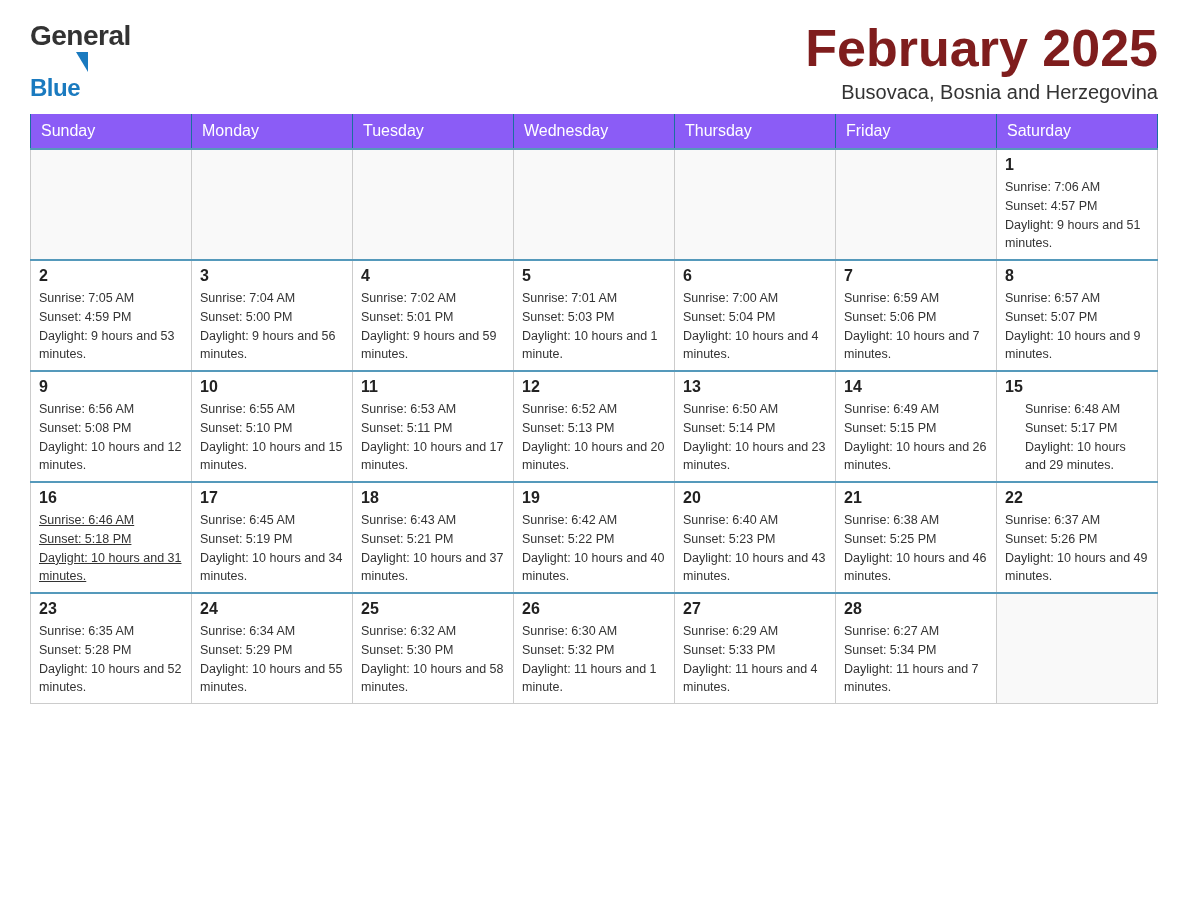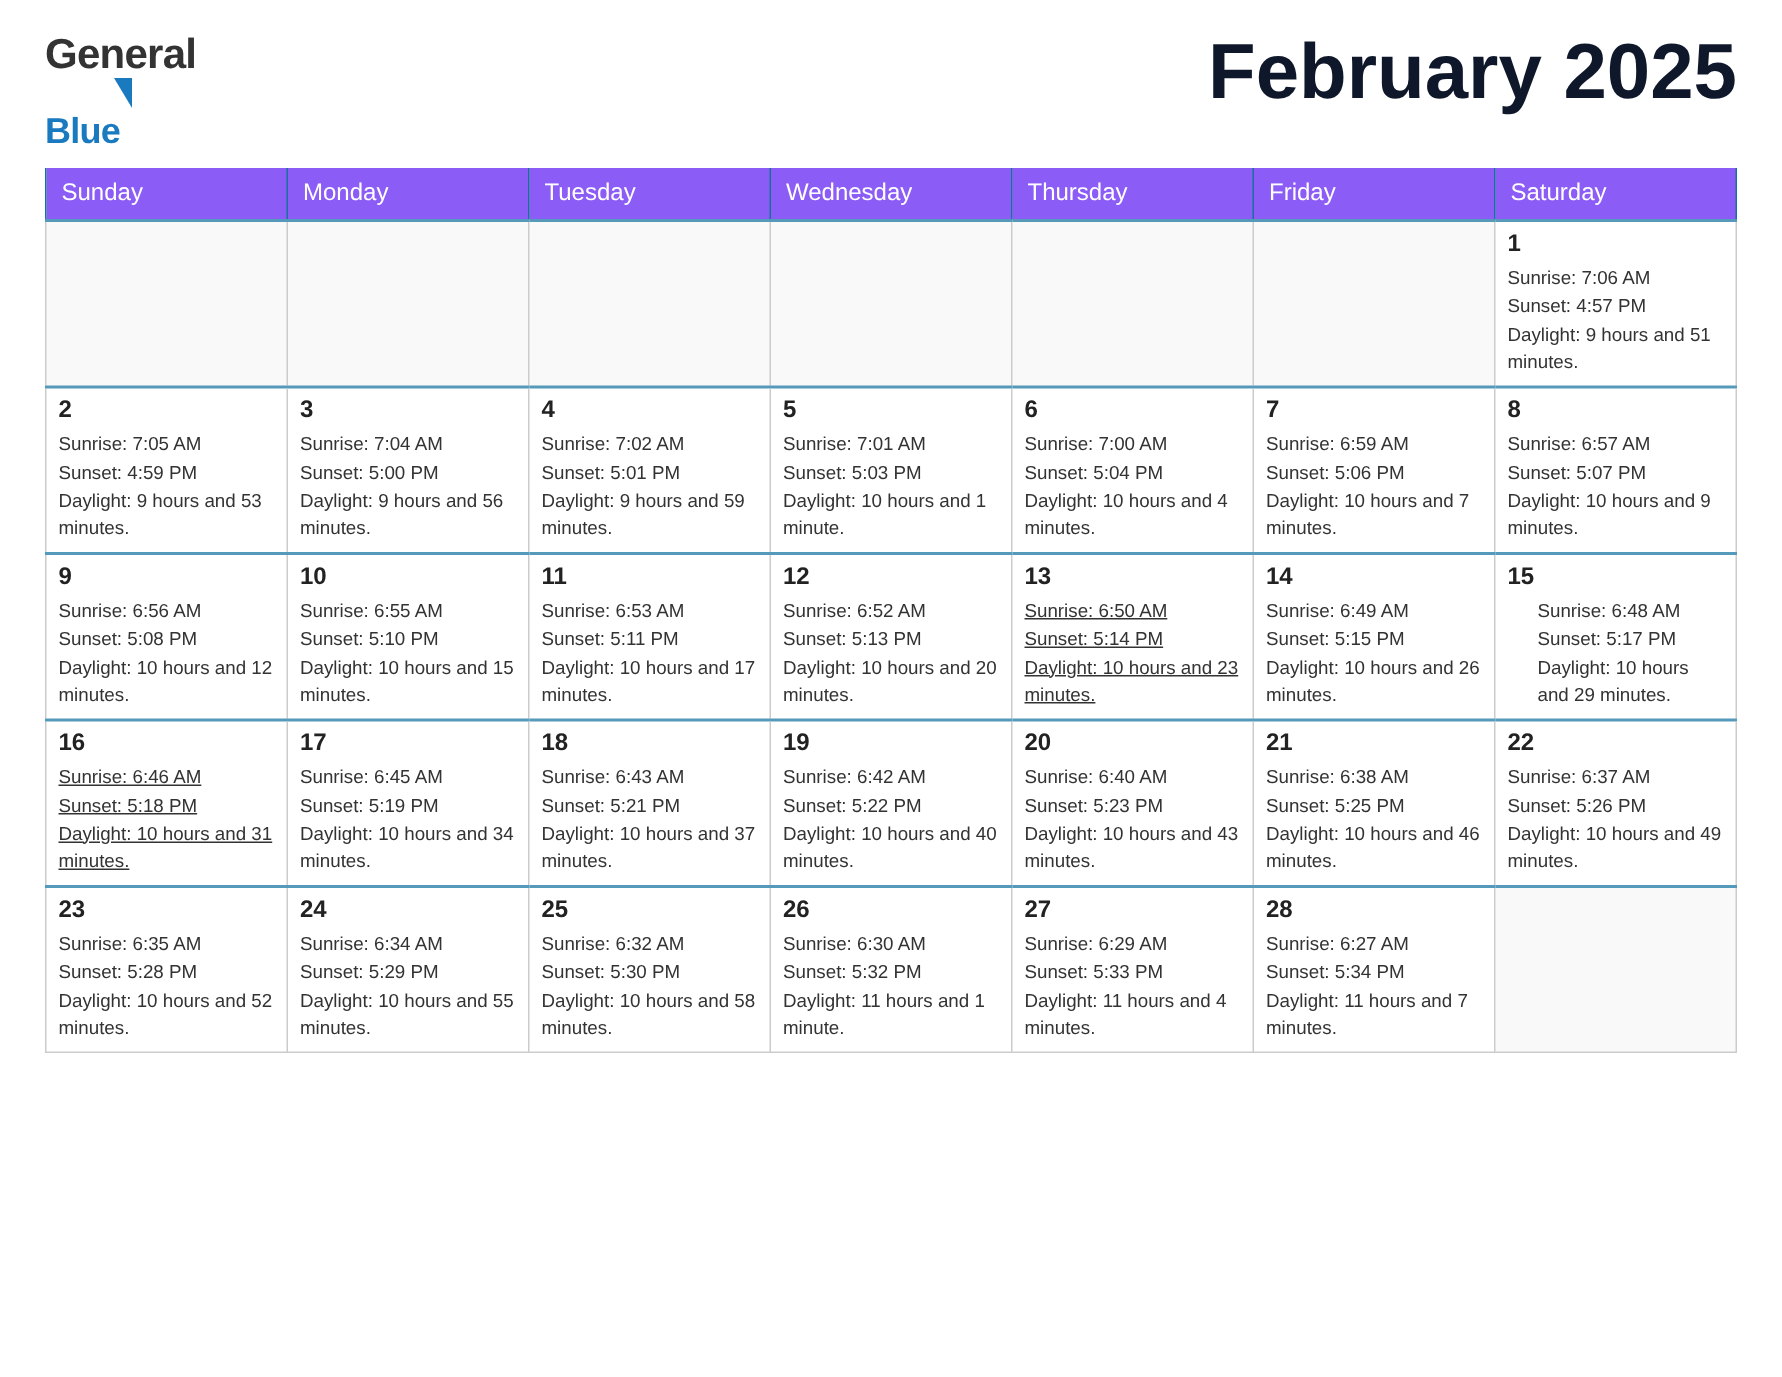--- a/index.html
+++ b/index.html
@@ -46,21 +46,21 @@
       border-top: 20px solid #1a7abf;
       margin-left: 4px;
       margin-bottom: 2px;
     }
     .title-block {
       text-align: right;
     }
     .calendar-title {
       font-size: 52px;
       font-weight: bold;
-      color: #0f172a;
+      color: #7f1d1d;
       line-height: 1.1;
     }
     .calendar-subtitle {
       font-size: 20px;
       color: #333;
       margin-top: 4px;
     }
     .calendar {
       width: 100%;
       border-collapse: collapse;
@@ -112,20 +112,21 @@
 <div class="header">
   <div class="logo">
     <div class="logo-line">
       <span class="logo-text-general">General</span>
       <div class="logo-triangle"></div>
     </div>
     <span class="logo-text-blue">Blue</span>
   </div>
   <div class="title-block">
     <div class="calendar-title">February 2025</div>
+    <div class="calendar-subtitle">Busovaca, Bosnia and Herzegovina</div>
   </div>
 </div>
 
 <table class="calendar">
   <thead>
     <tr>
 
     <th>Sunday</th>
         <th>Monday</th>
         <th>Tuesday</th>
@@ -214,21 +215,21 @@
 Daylight: 10 hours and 17 minutes.</div>
         </td>
         <td>
           <span class="day-number">12</span>
           <div class="day-info" style="white-space: pre-line;">Sunrise: 6:52 AM
 Sunset: 5:13 PM
 Daylight: 10 hours and 20 minutes.</div>
         </td>
         <td>
           <span class="day-number">13</span>
-          <div class="day-info" style="white-space: pre-line; text-decoration: underline;">Sunrise: 6:50 AM
+          <div class="day-info" style="white-space: pre-line;">Sunrise: 6:50 AM
 Sunset: 5:14 PM
 Daylight: 10 hours and 23 minutes.</div>
         </td>
         <td>
           <span class="day-number">14</span>
           <div class="day-info" style="white-space: pre-line;">Sunrise: 6:49 AM
 Sunset: 5:15 PM
 Daylight: 10 hours and 26 minutes.</div>
         </td>
         <td>

